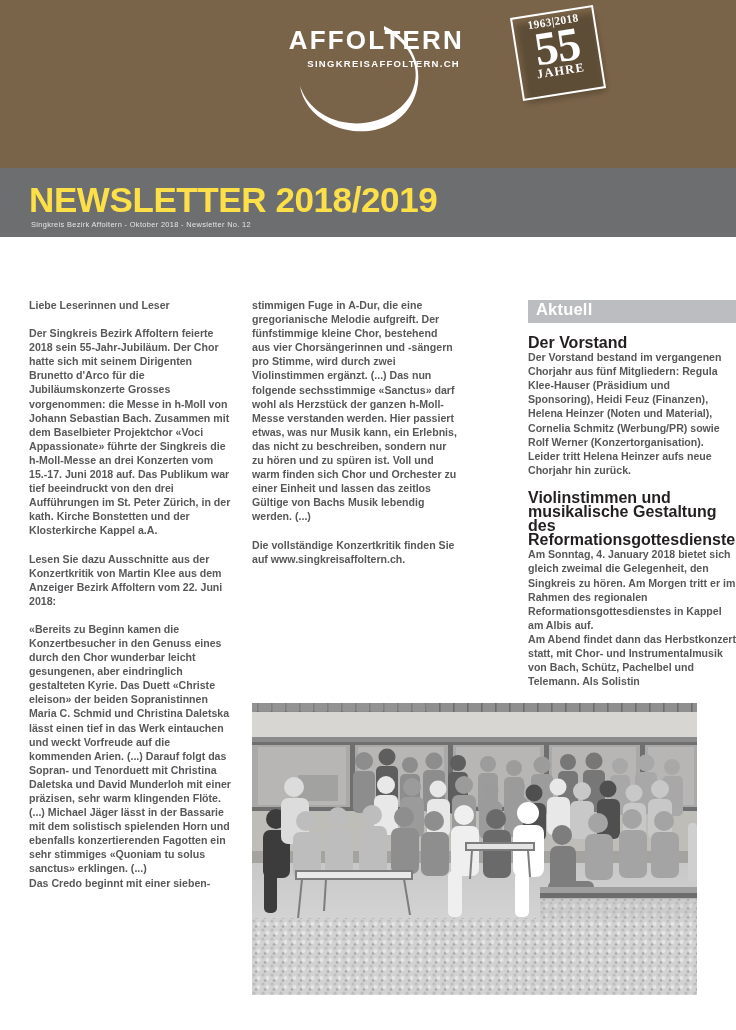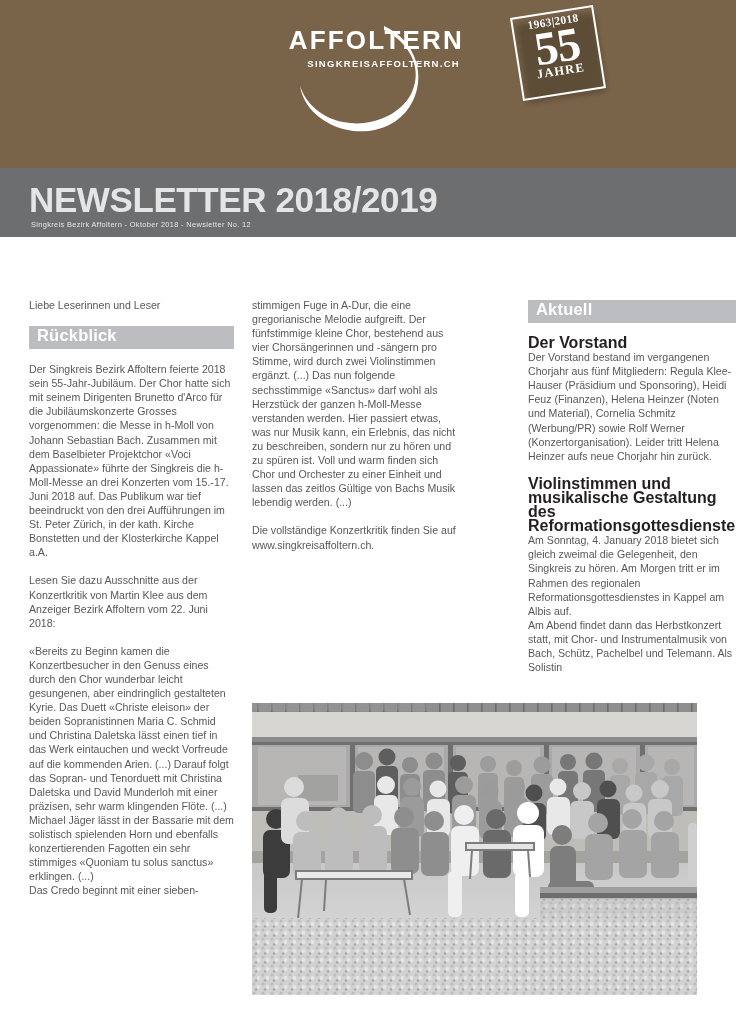--- a/index.html
+++ b/index.html
@@ -106,21 +106,21 @@
     position: absolute;
     left: 0; top: 168px;
     width: 736px; height: 69px;
     background: #6d6e70;
   }
   .news-title {
     position: absolute;
     left: 29px; top: 12px;
     font-size: 35px;
     font-weight: bold;
-    color: #e5e5e5;
+    color: #fde047;
     letter-spacing: -0.4px;
   }
   .news-sub {
     position: absolute;
     left: 31px; top: 52px;
     font-size: 7.4px;
     color: #e6e6e6;
     letter-spacing: 0.35px;
   }
 
@@ -129,21 +129,21 @@
     position: absolute;
     top: 298px;
     font-size: 10.6px;
     line-height: 14.1px;
     color: #58585a;
   }
   .col1 { left: 29px; width: 205px; }
   .col2 { left: 252px; width: 205px; }
   .col3 { left: 505px; width: 210px; margin-left: 23px; }
 
-  .para { margin: 0 0 14px 0; }
+  .para { margin: 0 0 14px 0; font-weight: bold; }
   .para.tight { margin-bottom: 0; }
 
   .sect-bar {
     background: #bcbdc0;
     height: 23px;
     margin: 2px 0 13px 0;
     position: relative;
   }
   .sect-bar span {
     position: absolute;
@@ -198,23 +198,20 @@
   </div>
 </div>
 
 <div class="titleband">
   <div class="news-title">NEWSLETTER 2018/2019</div>
   <div class="news-sub">Singkreis Bezirk Affoltern  -  Oktober 2018  -  Newsletter No. 12</div>
 </div>
 
 <div class="col col1">
   <p class="para">Liebe Leserinnen und Leser</p>
-  <div class="sect-bar">
-    <span>Rückblick</span>
-  </div>
   <p class="para">Der Singkreis Bezirk Affoltern feierte 2018 sein 55-Jahr-Jubiläum. Der Chor hatte sich mit seinem Dirigenten Brunetto d'Arco für die Jubiläumskonzerte Grosses vorgenommen: die Messe in h-Moll von Johann Sebastian Bach. Zusammen mit dem Baselbieter Projektchor «Voci Appassionate» führte der Singkreis die h-Moll-Messe an drei Konzerten vom 15.-17. Juni 2018 auf. Das Publikum war tief beeindruckt von den drei Aufführungen im St. Peter Zürich, in der kath. Kirche Bonstetten und der Klosterkirche Kappel a.A.</p>
   <p class="para">Lesen Sie dazu Ausschnitte aus der Konzertkritik von Martin Klee aus dem Anzeiger Bezirk Affoltern vom 22. Juni 2018:</p>
   <p class="para tight">«Bereits zu Beginn kamen die Konzertbesucher in den Genuss eines durch den Chor wunderbar leicht gesungenen, aber eindringlich gestalteten Kyrie. Das Duett «Christe eleison» der beiden Sopranistinnen Maria C. Schmid und Christina Daletska lässt einen tief in das Werk eintauchen und weckt Vorfreude auf die kommenden Arien. (...) Darauf folgt das Sopran- und Tenorduett mit Christina Daletska und David Munderloh mit einer präzisen, sehr warm klingenden Flöte. (...) Michael Jäger lässt in der Bassarie mit dem solistisch spielenden Horn und ebenfalls konzertierenden Fagotten ein sehr stimmiges «Quoniam tu solus sanctus» erklingen. (...)</p>
   <p class="para tight">Das Credo beginnt mit einer sieben-</p>
 </div>
 
 <div class="col col2">
   <p class="para">stimmigen Fuge in A-Dur, die eine gregorianische Melodie aufgreift. Der fünfstimmige kleine Chor, bestehend aus vier Chorsängerinnen und -sängern pro Stimme, wird durch zwei Violinstimmen ergänzt. (...) Das nun folgende sechsstimmige «Sanctus» darf wohl als Herzstück der ganzen h-Moll-Messe verstanden werden. Hier passiert etwas, was nur Musik kann, ein Erlebnis, das nicht zu beschreiben, sondern nur zu hören und zu spüren ist. Voll und warm finden sich Chor und Orchester zu einer Einheit und lassen das zeitlos Gültige von Bachs Musik lebendig werden. (...)</p>
   <p class="para">Die vollständige Konzertkritik finden Sie auf www.singkreisaffoltern.ch.</p>
 </div>

